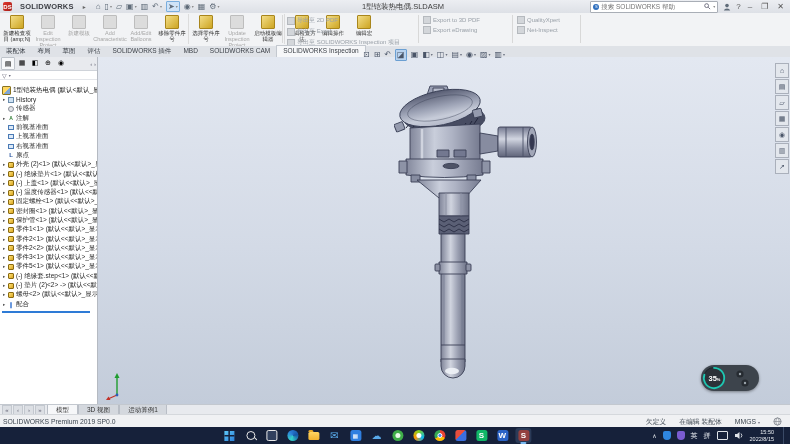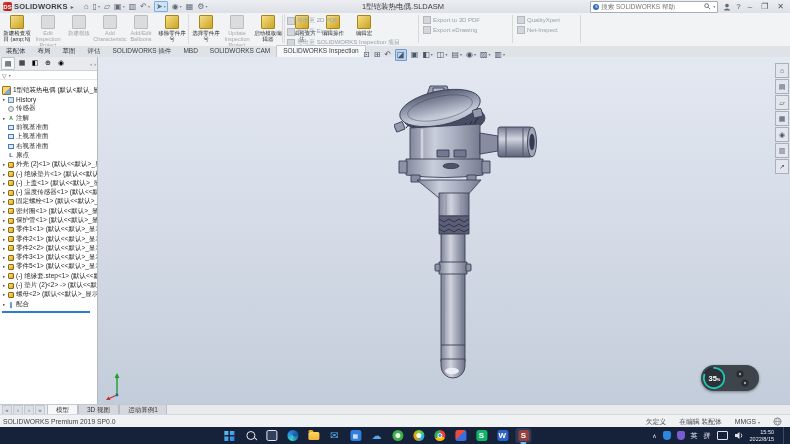--- a/index.html
+++ b/index.html
@@ -5,21 +5,21 @@
   html,body{margin:0;padding:0;}
   body{width:790px;height:444px;overflow:hidden;position:relative;
        font-family:"Liberation Sans","DejaVu Sans",sans-serif;background:#c9d2de;
        -webkit-font-smoothing:antialiased;}
   .app{position:absolute;inset:0;}
 
   
   .titlebar{position:absolute;left:0;top:0;width:790px;height:13px;
     background:linear-gradient(#eceef2,#dde0e6);border-bottom:1px solid #c9ccd2;
     display:flex;align-items:center;font-size:8px;color:#444;}
-  .logo{display:flex;align-items:center;gap:2px;margin-left:3px;}
+  .logo{display:flex;align-items:center;gap:8px;margin-left:3px;}
   .logo-mark{width:9px;height:9px;background:linear-gradient(135deg,#e0342b,#a31f1a);
     border-radius:2px;color:#fff;font-size:6px;font-weight:bold;display:flex;align-items:center;justify-content:center;}
   .logo-text{font-weight:bold;font-size:7.5px;color:#3d3f45;letter-spacing:0.2px;}
   .logo-caret{font-size:6px;color:#666;margin-left:1px;}
   .qa{display:flex;align-items:center;gap:4px;margin-left:10px;}
   .qa-item{font-size:8px;color:#5f6b78;display:flex;align-items:flex-end;line-height:9px;cursor:default;}
   .qa-item.active{background:#cfe3f7;border:1px solid #7aaede;border-radius:1px;padding:0 1px;}
   .qa-item.caret::after{content:"▾";font-size:4px;color:#888;margin-left:1px;}
   .tb-title{position:absolute;left:16px;right:0;text-align:center;font-size:7.5px;color:#3c3c3c;pointer-events:none;}
   .tb-right{margin-left:auto;display:flex;align-items:center;gap:5px;margin-right:4px;z-index:2;}

